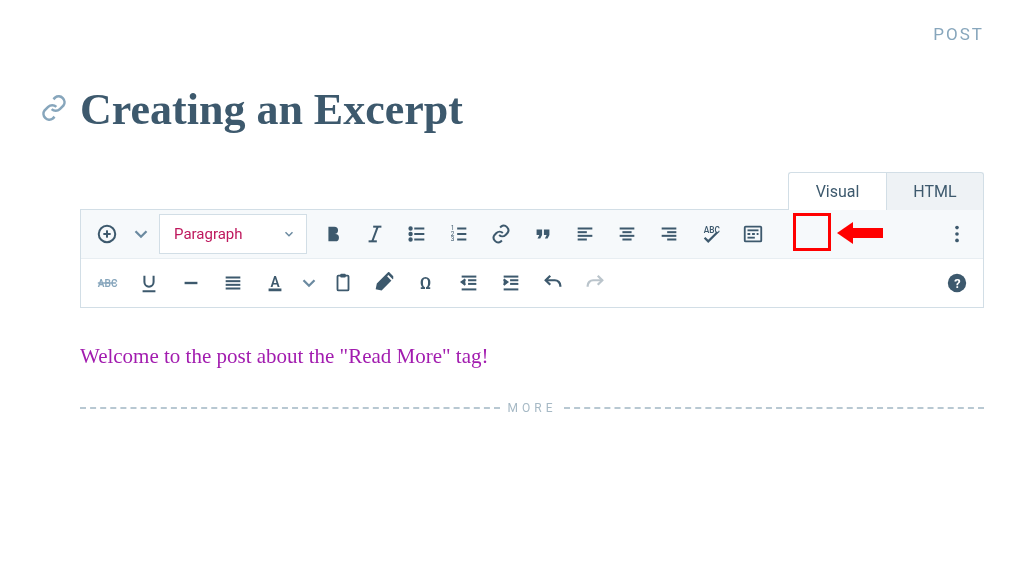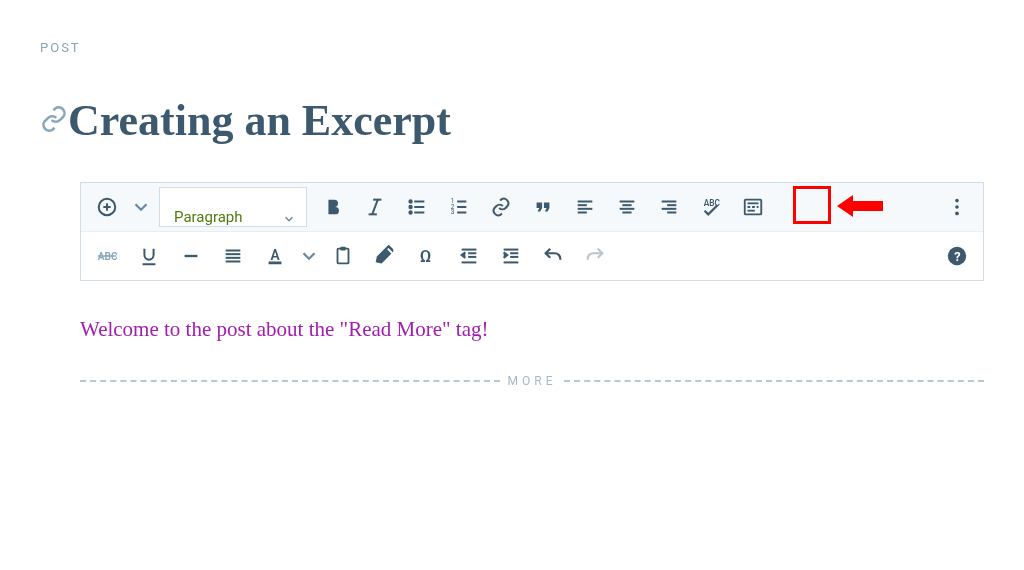--- a/index.html
+++ b/index.html
@@ -5,31 +5,31 @@
   * { box-sizing: border-box; }
   html, body {
     margin: 0; padding: 0;
     width: 1024px; height: 570px;
     font-family: -apple-system, BlinkMacSystemFont, "Segoe UI", Roboto, sans-serif;
     background: #fff;
     color: #2e4453;
   }
   .container { padding: 0 40px; }
   .post-label {
-    text-align: left;
+    text-align: right;
     letter-spacing: 2px;
     color: #87a6bc;
-    font-size: 13px;
-    padding-top: 40px;
+    font-size: 17px;
+    padding-top: 24px;
     padding-bottom: 40px;
   }
   .title-row {
     display: flex;
     align-items: center;
-    gap: 0;
+    gap: 12px;
     margin-bottom: 36px;
   }
   .link-icon svg { width: 28px; height: 28px; }
   .title {
     font-family: Georgia, "Times New Roman", serif;
     font-weight: 700;
     font-size: 44px;
     color: #3d596d;
     margin: 0;
     letter-spacing: 0px;
@@ -78,25 +78,25 @@
     width: 40px; height: 40px;
     display: flex; align-items: center; justify-content: center;
     color: #3d596d;
   }
   .tb-btn svg { width: 22px; height: 22px; }
   .paragraph-dd {
     border: 1px solid #d2dee6;
     background: #fff;
     height: 40px;
     display: flex;
-    align-items: flex-end;
+    align-items: center;
     padding: 0 10px 0 14px;
     width: 148px;
     justify-content: space-between;
-    color: #4d7c0f;
+    color: #be185d;
     font-size: 15px;
     margin: 0 4px;
   }
   .highlight-box {
     position: absolute;
     border: 3px solid #ff0000;
     pointer-events: none;
   }
   .arrow {
     position: absolute;
@@ -141,20 +141,24 @@
     <span class="link-icon">
       <svg viewBox="0 0 24 24" fill="none" stroke="#87a6bc" stroke-width="2.2">
         <path d="M10 13a5 5 0 0 0 7 0l3-3a5 5 0 0 0-7-7l-1.5 1.5"></path>
         <path d="M14 11a5 5 0 0 0-7 0l-3 3a5 5 0 0 0 7 7l1.5-1.5"></path>
       </svg>
     </span>
     <h1 class="title">Creating an Excerpt</h1>
   </div>
 
   <div class="editor-wrap">
+    <div class="tabs">
+      <div class="tab visual">Visual</div>
+      <div class="tab html">HTML</div>
+    </div>
 
     <div class="toolbar relwrap">
 
       <div class="toolbar-row top">
         <div class="tb-btn">
           <svg viewBox="0 0 24 24" fill="none" stroke="#3d596d" stroke-width="2.2">
               <circle cx="12" cy="12" r="9"></circle>
               <line x1="12" y1="8" x2="12" y2="16"></line>
               <line x1="8" y1="12" x2="16" y2="12"></line>
             </svg>

